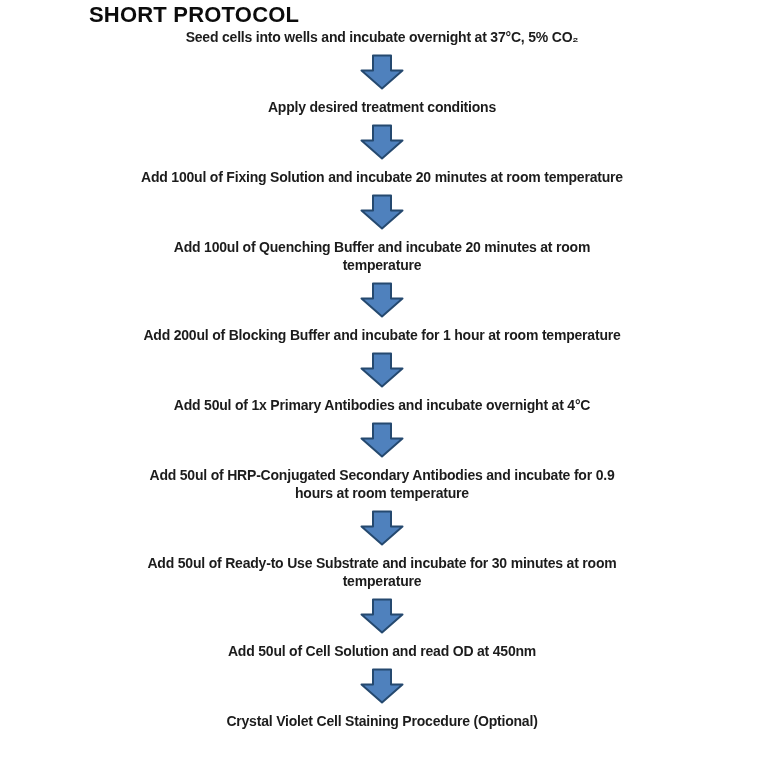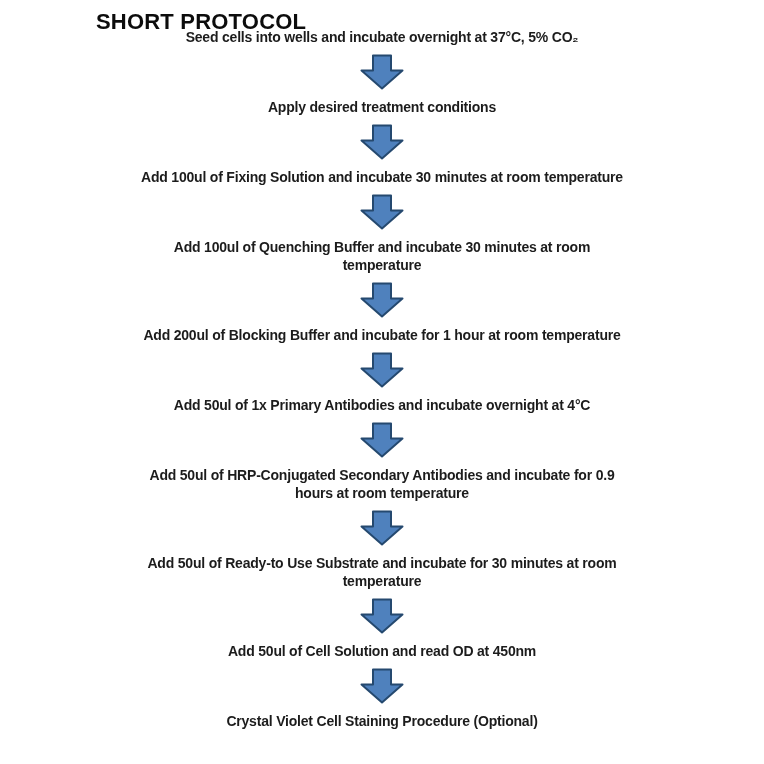--- a/index.html
+++ b/index.html
@@ -14,21 +14,21 @@
     height: 764px;
     background: var(--page-bg);
     font-family: "Liberation Sans", "DejaVu Sans", sans-serif;
     overflow: hidden;
     position: relative;
   }
   .title {
     position: absolute;
     top: 2px;
     left: 89px;
-    margin: 7px;
+    margin: 0;
     font-size: 22px;
     font-weight: bold;
     color: #0c0c0c;
     letter-spacing: 0.2px;
   }
   .flow {
     padding-top: 28px;
     display: flex;
     flex-direction: column;
     align-items: center;
@@ -68,29 +68,29 @@
 
   <div class="step">
     <span class="line">Apply desired treatment conditions</span>
   </div>
 
   <svg class="arrow" viewBox="0 0 44 36" width="44" height="36" aria-hidden="true">
       <polygon points="13,1.5 31,1.5 31,16.5 42.5,16.5 22,34.5 1.5,16.5 13,16.5"></polygon>
     </svg>
 
   <div class="step">
-    <span class="line">Add 100ul of Fixing Solution and incubate 30 minutes at room temperature</span>
+    <span class="line">Add 100ul of Fixing Solution and incubate 20 minutes at room temperature</span>
   </div>
 
   <svg class="arrow" viewBox="0 0 44 36" width="44" height="36" aria-hidden="true">
       <polygon points="13,1.5 31,1.5 31,16.5 42.5,16.5 22,34.5 1.5,16.5 13,16.5"></polygon>
     </svg>
 
   <div class="step">
-    <span class="line">Add 100ul of Quenching Buffer and incubate 30 minutes at room</span>
+    <span class="line">Add 100ul of Quenching Buffer and incubate 20 minutes at room</span>
     <span class="line">temperature</span>
   </div>
 
   <svg class="arrow" viewBox="0 0 44 36" width="44" height="36" aria-hidden="true">
       <polygon points="13,1.5 31,1.5 31,16.5 42.5,16.5 22,34.5 1.5,16.5 13,16.5"></polygon>
     </svg>
 
   <div class="step">
     <span class="line">Add 200ul of Blocking Buffer and incubate for 1 hour at room temperature</span>
   </div>

